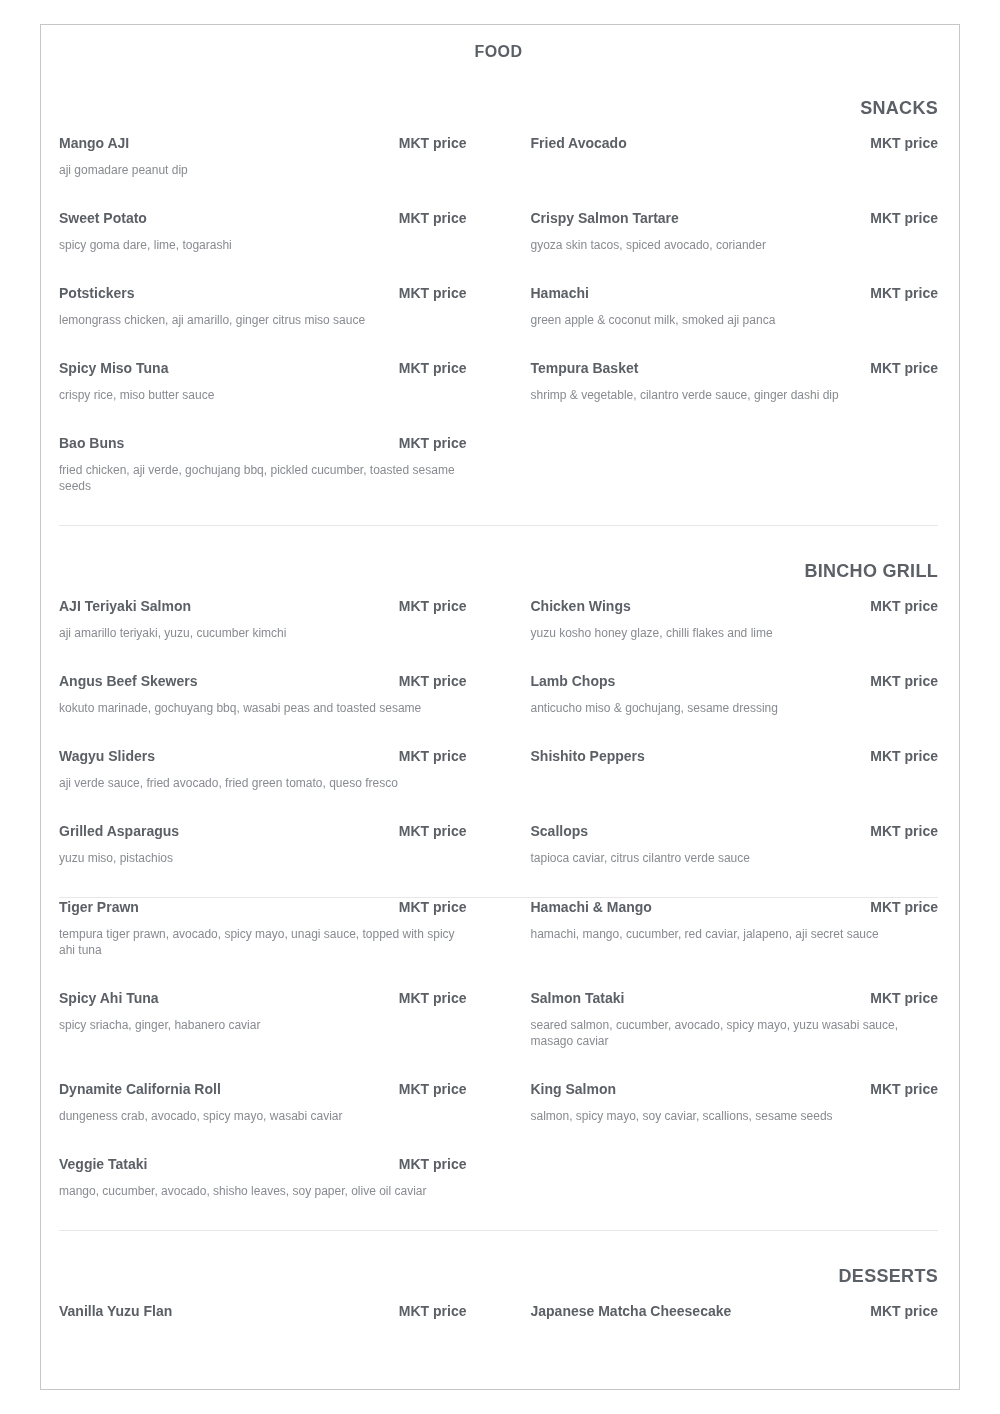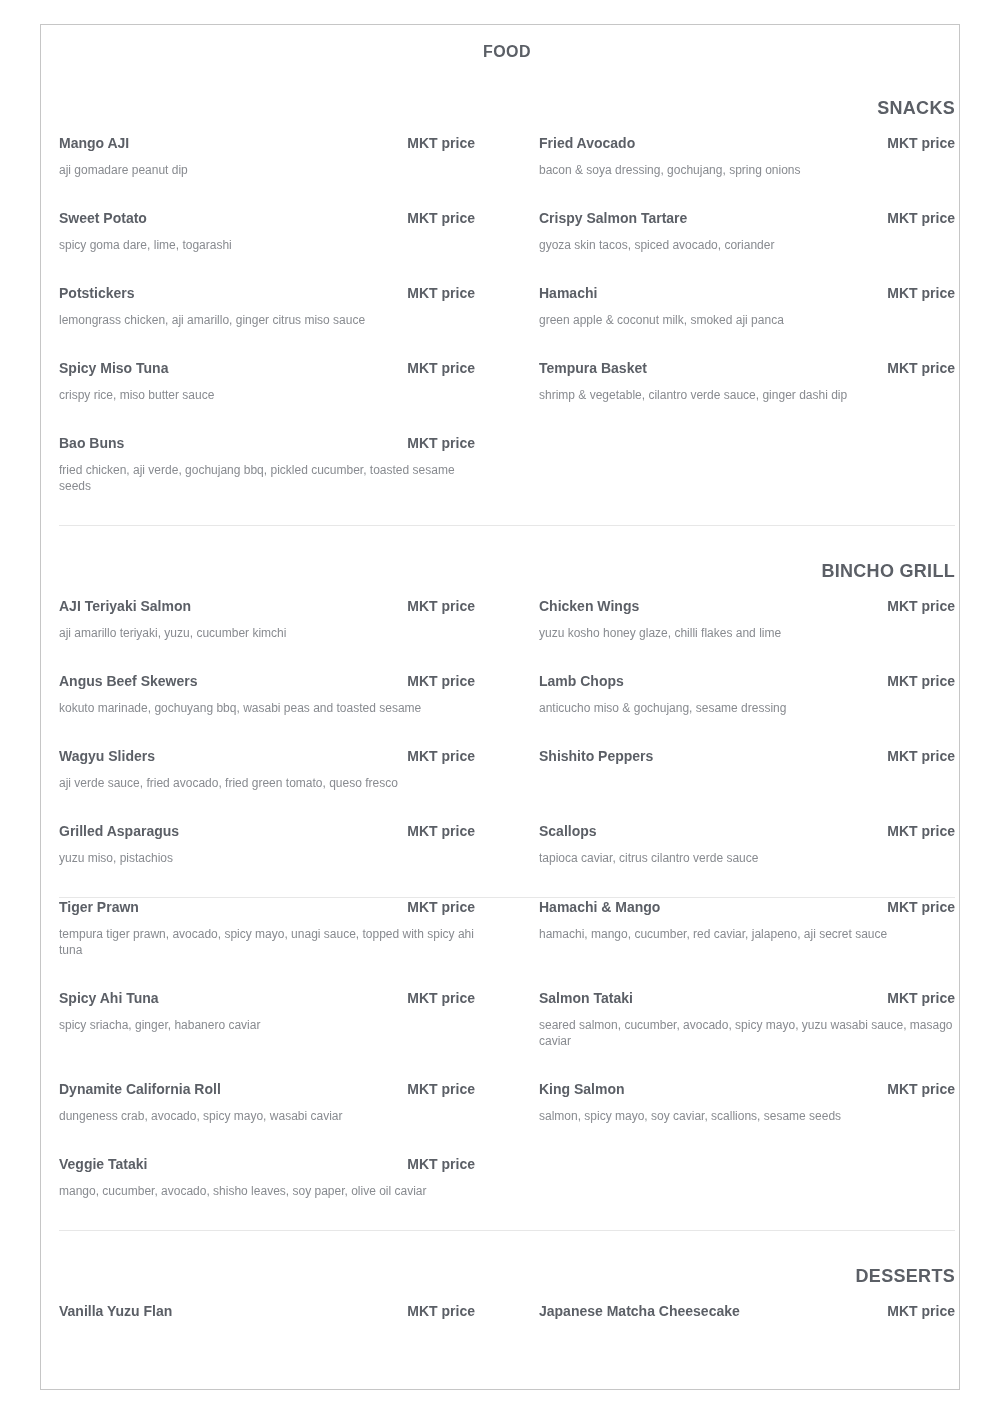--- a/index.html
+++ b/index.html
@@ -15,21 +15,21 @@
   }
   .menu-card {
     position: absolute;
     left: 40px;
     top: 24px;
     width: 920px;
     height: 1366px;
     box-sizing: border-box;
     border: 1px solid #c6c6c6;
     background: #ffffff;
-    padding: 16px 4px 0 18px;
+    padding: 16px 21px 0 18px;
     overflow: hidden;
   }
   .page-title {
     margin: 0;
     text-align: center;
     font-size: 16px;
     line-height: 22px;
     font-weight: 700;
     color: #5b5f66;
     letter-spacing: 0.4px;
@@ -88,21 +88,20 @@
               <span class="item-name">Mango AJI</span>
               <span class="item-price">MKT price</span>
             </div>
             <div class="item-desc">aji gomadare peanut dip</div>
           </div>
           <div class="item">
             <div class="item-head">
               <span class="item-name">Fried Avocado</span>
               <span class="item-price">MKT price</span>
             </div>
-            <div class="item-desc">bacon &amp; soya dressing, gochujang, spring onions</div>
           </div>
         </div>
         <div class="row">
           <div class="item">
             <div class="item-head">
               <span class="item-name">Sweet Potato</span>
               <span class="item-price">MKT price</span>
             </div>
             <div class="item-desc">spicy goma dare, lime, togarashi</div>
           </div>

